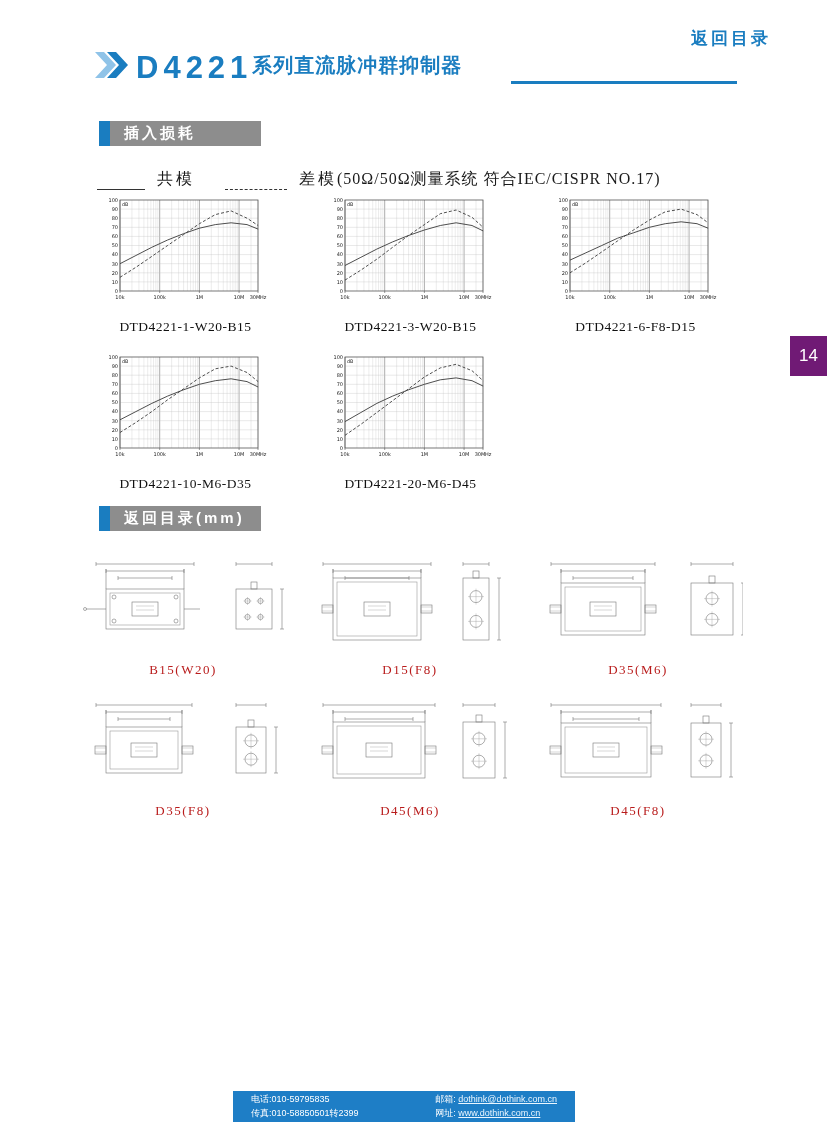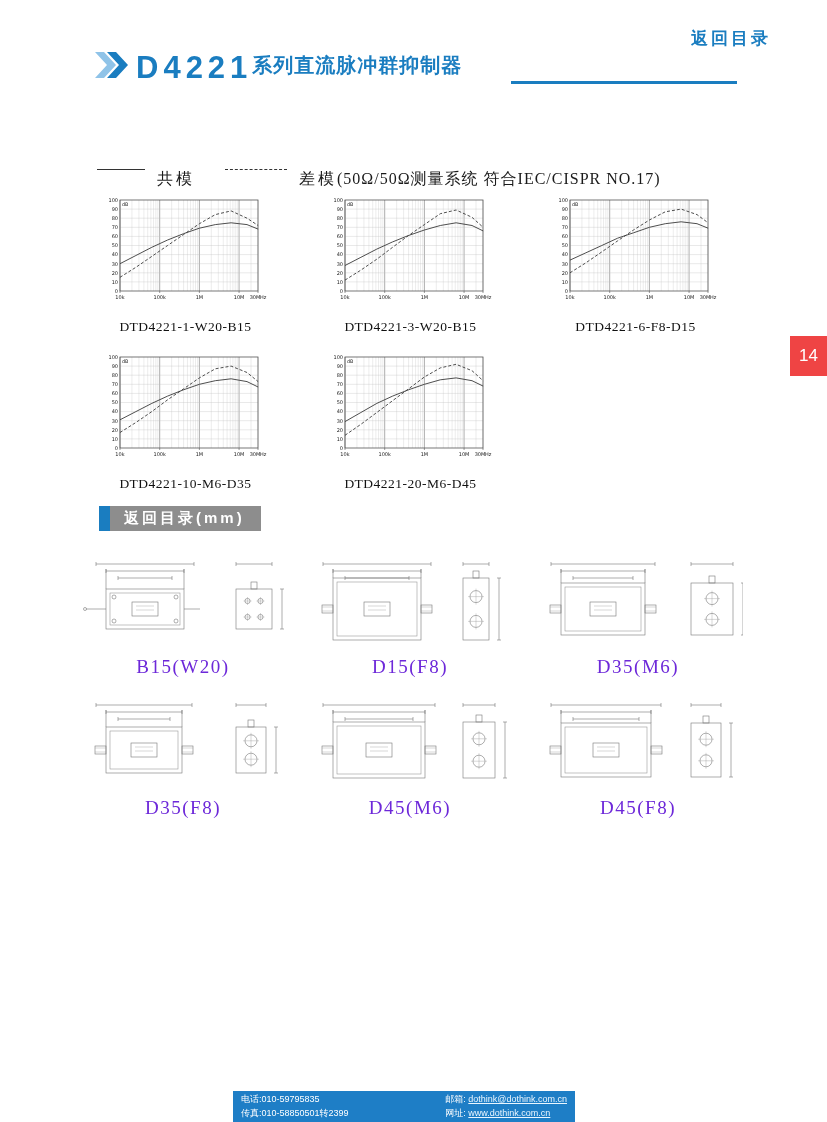--- a/index.html
+++ b/index.html
@@ -11,35 +11,35 @@
   .header{position:absolute;left:95px;top:52px;display:flex;color:#1a7dc0;}
   .chev-wrap{margin-right:5px;}
   .series-code{font-size:31px;font-weight:bold;letter-spacing:5px;line-height:1;}
   .series-title{font-size:20px;font-weight:bold;letter-spacing:1px;padding-bottom:2px;}
   .header-rule{position:absolute;left:511px;top:81px;width:226px;height:3px;background:#1a7dc0;}
 
   .section-label{position:absolute;left:99px;width:162px;height:25px;background:#8d8d8d;display:flex;align-items:center;}
   .section-accent{width:11px;height:25px;background:#1a7dc0;flex:0 0 auto;}
   .sec-text{color:#fff;font-size:15px;font-weight:bold;letter-spacing:3px;margin-left:14px;white-space:nowrap;}
 
-  .legend{position:absolute;left:97px;top:169px;display:flex;align-items:flex-start;font-family:"Liberation Serif",serif;font-size:16px;color:#1a1a1a;white-space:nowrap;}
+  .legend{position:absolute;left:97px;top:169px;display:flex;align-items:flex-end;font-family:"Liberation Serif",serif;font-size:16px;color:#1a1a1a;white-space:nowrap;}
   .solid-sample{display:inline-block;width:48px;height:0;border-top:1.6px solid #333;margin-right:12px;}
   .dash-sample{display:inline-block;width:62px;height:0;border-top:1.6px dashed #333;margin:0 12px 0 30px;}
   .legend-text{letter-spacing:3px;}
   .legend-note{letter-spacing:1px;}
 
   .chart-block{position:absolute;width:175px;}
   .chart-caption{margin-top:1px;text-align:center;font-family:"Liberation Serif",serif;font-size:13.5px;color:#111;letter-spacing:0.5px;}
 
-  .page-tab{position:absolute;right:0;top:336px;width:37px;height:40px;background:#ef4444;color:#fff;font-size:17px;display:flex;align-items:center;justify-content:center;}
+  .page-tab{position:absolute;right:0;top:336px;width:37px;height:40px;background:#701a75;color:#fff;font-size:17px;display:flex;align-items:center;justify-content:center;}
 
   .figure{position:absolute;width:210px;text-align:center;}
-  .fig-caption{margin-top:0;font-family:"Liberation Serif",serif;font-size:19px;letter-spacing:1.5px;color:#6d28d9;}
-
-  .footer{position:absolute;left:233px;top:1091px;width:342px;height:31px;background:#1e7ec6;color:#fff;display:flex;align-items:center;justify-content:space-between;padding:0 8px;box-sizing:border-box;font-size:9px;line-height:1.5;}
+  .fig-caption{margin-top:6px;font-family:"Liberation Serif",serif;font-size:13px;letter-spacing:1.5px;color:#b91c1c;}
+
+  .footer{position:absolute;left:233px;top:1091px;width:342px;height:31px;background:#1e7ec6;color:#fff;display:flex;align-items:center;justify-content:space-between;padding:0 18px;box-sizing:border-box;font-size:9px;line-height:1.5;}
   .footer .col{white-space:nowrap;}
   .footer .lnk{color:#eaf6ff;text-decoration:underline;cursor:pointer;}
 </style>
 </head>
 <body>
 
 <div class="page">
 
   <a class="back-link">返回目录</a>
 
@@ -48,20 +48,24 @@
       <svg width="36" height="26" viewBox="0 0 36 26">
         <polygon points="0,0 9,0 21,13 9,26 0,26 12,13" fill="#8fc3e8"></polygon>
         <polygon points="12,0 21,0 33,13 21,26 12,26 24,13" fill="#1a7dc0"></polygon>
       </svg>
     </span>
     <span class="series-code">D4221</span>
     <span class="series-title">系列直流脉冲群抑制器</span>
   </div>
   <div class="header-rule"></div>
 
+  <div class="section-label" style="top:121px">
+    <span class="section-accent"></span>
+    <span class="sec-text">插入损耗</span>
+  </div>
 
   <div class="legend">
     <span class="solid-sample"></span>
     <span class="legend-text">共模</span>
     <span class="dash-sample"></span>
     <span class="legend-text">差模</span>
     <span class="legend-note">(50Ω/50Ω测量系统 符合IEC/CISPR NO.17)</span>
   </div>
 
   <div class="chart-block" style="left:98px;top:190px">

